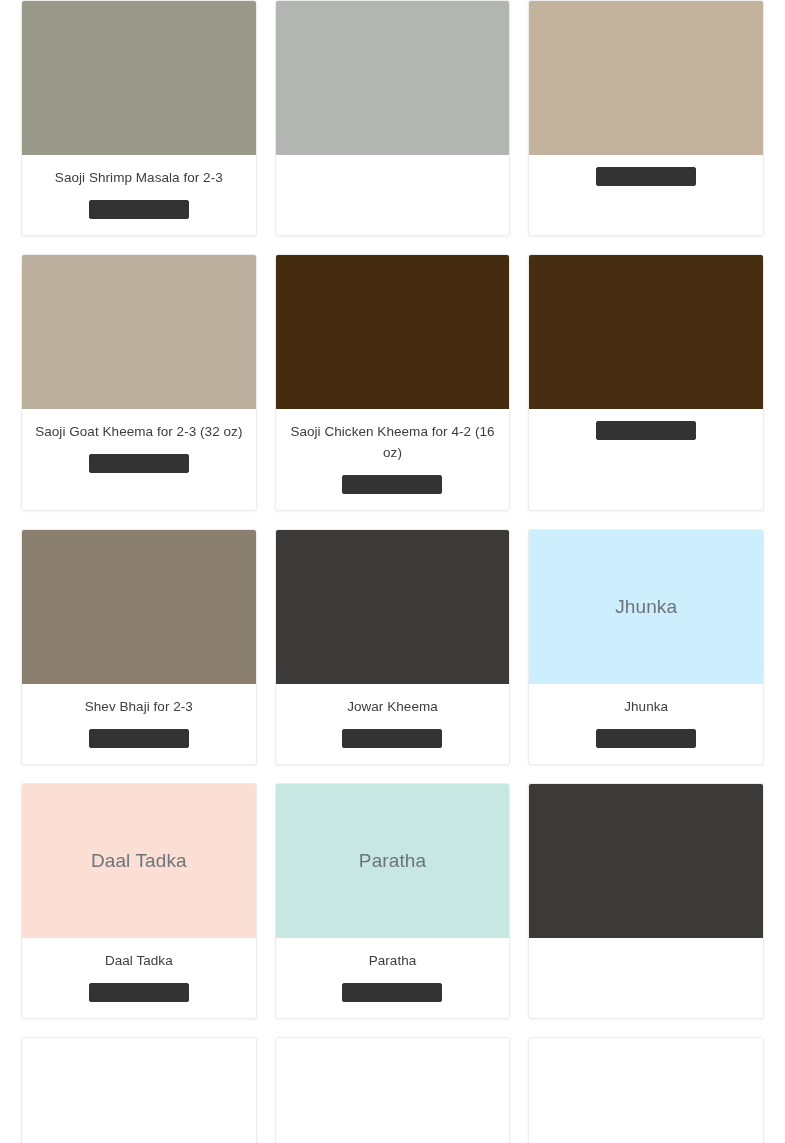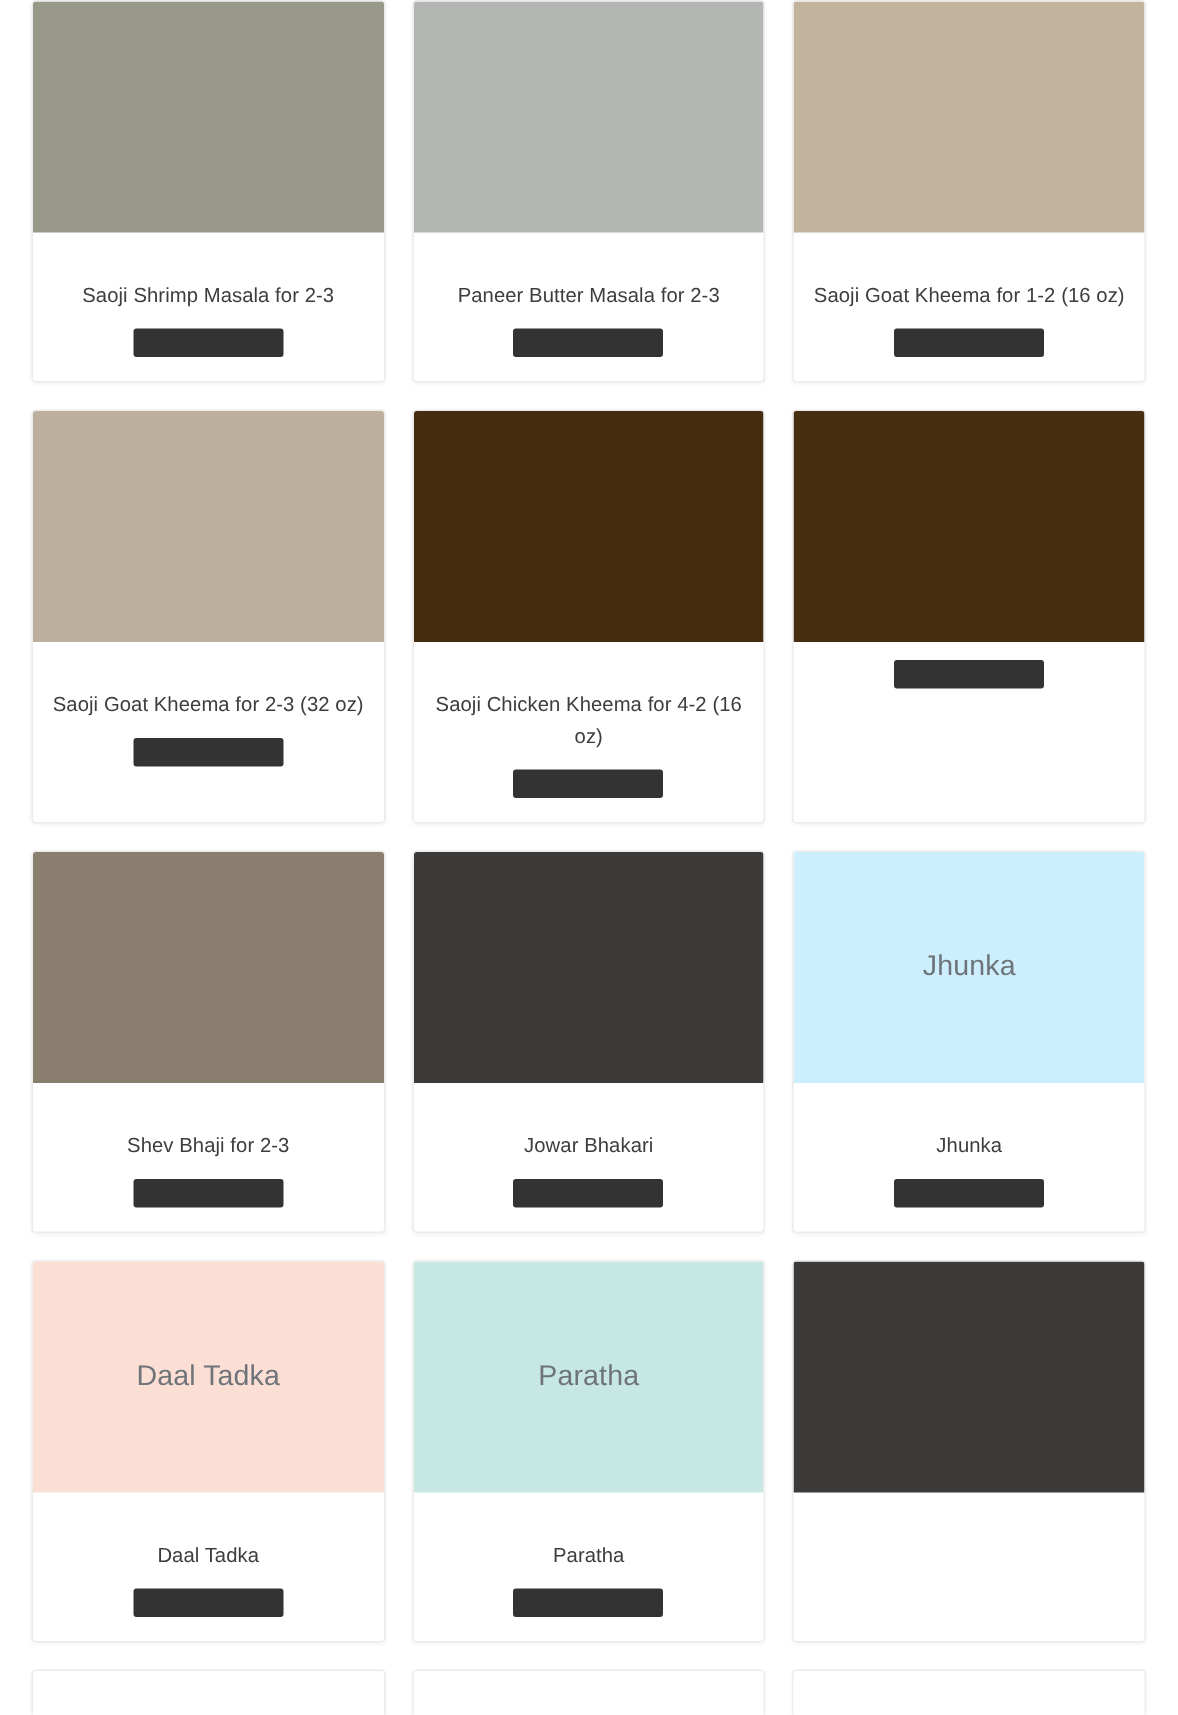--- a/index.html
+++ b/index.html
@@ -62,21 +62,20 @@
     flex: 1;
   }
 
   .product-title {
     font-size: 13.5px;
     line-height: 21px;
     color: #3d3d3d;
     text-align: center;
     font-weight: 400;
     letter-spacing: 0.05px;
-    margin-top: 19px;
   }
 
   .add-to-cart-button {
     width: 100px;
     height: 19px;
     background: #333333;
     border: 1px solid #333333;
     border-radius: 2px;
     color: transparent;
     font-size: 9px;
@@ -95,29 +94,24 @@
 <div id="product-grid">
     <div class="product-card row-clipped">
       <div class="product-thumb" style="background: rgb(153, 153, 138);"></div>
       <div class="product-body">
         <div class="product-title">Saoji Shrimp Masala for 2-3</div>
         <button class="add-to-cart-button">Add to cart</button>
       </div>
     </div>
     <div class="product-card row-clipped">
       <div class="product-thumb" style="background: rgb(179, 181, 178);"></div>
-      <div class="product-body">
-        <div class="product-title">Paneer Butter Masala for 2-3</div>
-        <button class="add-to-cart-button">Add to cart</button>
-      </div>
     </div>
     <div class="product-card row-clipped">
       <div class="product-thumb" style="background: rgb(195, 178, 156);"></div>
       <div class="product-body">
-        <div class="product-title">Saoji Goat Kheema for 1-2 (16 oz)</div>
         <button class="add-to-cart-button">Add to cart</button>
       </div>
     </div>
     <div class="product-card">
       <div class="product-thumb" style="background: rgb(189, 175, 158);"></div>
       <div class="product-body">
         <div class="product-title">Saoji Goat Kheema for 2-3 (32 oz)</div>
         <button class="add-to-cart-button">Add to cart</button>
       </div>
     </div>
@@ -137,21 +131,21 @@
     <div class="product-card">
       <div class="product-thumb" style="background: rgb(138, 127, 110);"></div>
       <div class="product-body">
         <div class="product-title">Shev Bhaji for 2-3</div>
         <button class="add-to-cart-button">Add to cart</button>
       </div>
     </div>
     <div class="product-card">
       <div class="product-thumb" style="background: rgb(59, 58, 56);"></div>
       <div class="product-body">
-        <div class="product-title">Jowar Bhakari</div>
+        <div class="product-title">Jowar Kheema</div>
         <button class="add-to-cart-button">Add to cart</button>
       </div>
     </div>
     <div class="product-card">
       <div class="product-thumb" style="background: rgb(205, 238, 252);">
         <span class="thumb-alt">Jhunka</span>
       </div>
       <div class="product-body">
         <div class="product-title">Jhunka</div>
         <button class="add-to-cart-button">Add to cart</button>

